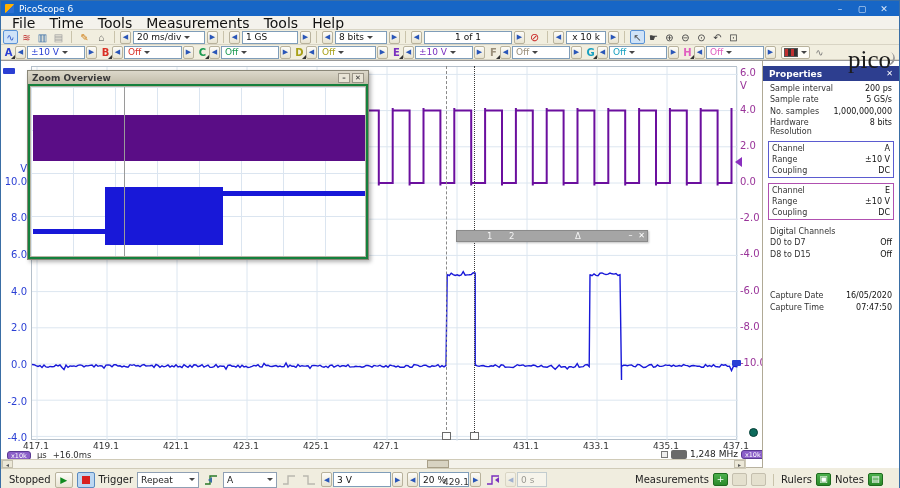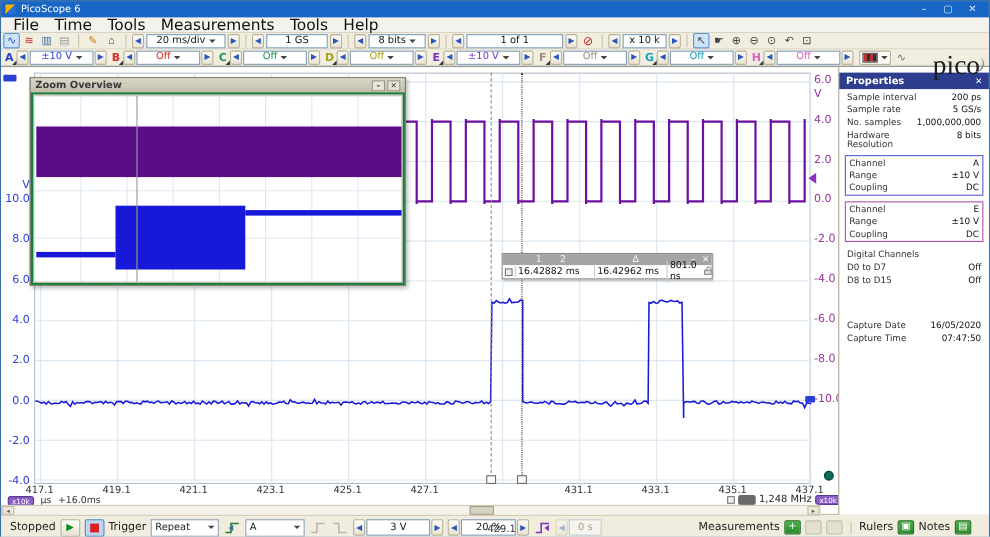--- a/index.html
+++ b/index.html
@@ -16,21 +16,21 @@
 
   
   .menubar { height:14px; background:#f4f2ec; border-bottom:1px solid #d8d4c4; display:flex; align-items:center; padding-left:4px; }
   .menubar span { padding:0 7px; font-size:14px; color:#111; }
 
   
   .toolbar { height:15px; background:#f1eedf; border-bottom:1px solid #d8d4c4; display:flex; align-items:center; padding-left:2px; gap:2px; position:relative; }
   .tbtn { height:14px; min-width:15px; border:1px solid transparent; border-radius:2px; display:flex; align-items:center; justify-content:center; font-size:10px; background:transparent; color:#444; padding:0 1px; }
   .tbtn.active { background:#cfe3f8; border-color:#5a93d6; }
   .spinbtn { width:11px; height:13px; border:1px solid #b8b29c; border-radius:2px; background:linear-gradient(#fdfcf8,#e8e4d2); color:#2a56b8; font-size:7px; display:flex; align-items:center; justify-content:center; }
-  .valbox { height:13px; background:#fff; border:1px solid #7f9db9; font-size:9px; display:flex; align-items:center; padding:0 3px; justify-content:center; color:#111; }
+  .valbox { height:13px; background:#fff; border:1px solid #7f9db9; font-size:9px; display:flex; align-items:center; padding:0 3px; justify-content:flex-start; color:#111; }
   .dda { width:0; height:0; border:3px solid transparent; border-top-color:#444; margin:3px 0 0 3px; }
   .sep { width:1px; height:12px; background:#c9c3ab; margin:0 3px; }
   .noentry { color:#c82020; font-size:11px; }
   .brand { position:absolute; right:8px; top:4px; font-family:"Liberation Serif", serif; font-size:25px; color:#1c1c1c; letter-spacing:0px; line-height:22px; z-index:5; }
   .brand::after { content:""; position:absolute; right:-4px; top:2px; width:14px; height:14px; border-right:2px solid #9a9a9a; border-radius:0 10px 10px 0; transform:rotate(20deg); }
 
   .chgroup { display:flex; align-items:center; gap:1px; margin-right:3px; }
   .chlabel { position:relative; width:11px; font-size:10px; font-weight:bold; text-align:center; }
   .chlabel::after { content:""; position:absolute; right:-1px; bottom:-1px; border-left:4px solid transparent; border-bottom:4px solid #333; }
   .chbox { width:58px; }
@@ -338,27 +338,20 @@
     <div class="rhandle" id="rh2" style="left: 469.2px; top: 371px;"></div>
 
     <div class="ruler-legend">
       <div class="rl-head">
         <span class="h1">1</span>
         <span class="h2">2</span>
         <span class="hd">Δ</span>
         <span class="rl-win">–</span>
         <span class="rl-win">✕</span>
       </div>
-      <div class="rl-row">
-        <span class="rl-icon"></span>
-        <span class="rl-v">16.42882 ms</span>
-        <span class="rl-v rl-v2">16.42962 ms</span>
-        <span class="rl-v rl-vd">801.0 ns</span>
-        <span class="lock"></span>
-      </div>
     </div>
 
     <div class="axisfooter">
       <span class="zbadge">x10k</span>
       <span>µs</span>
       <span>+16.0ms</span>
     </div>
     <div class="freq-legend">
       <span class="fl-box"></span>
       <span class="fl-dark"></span>

